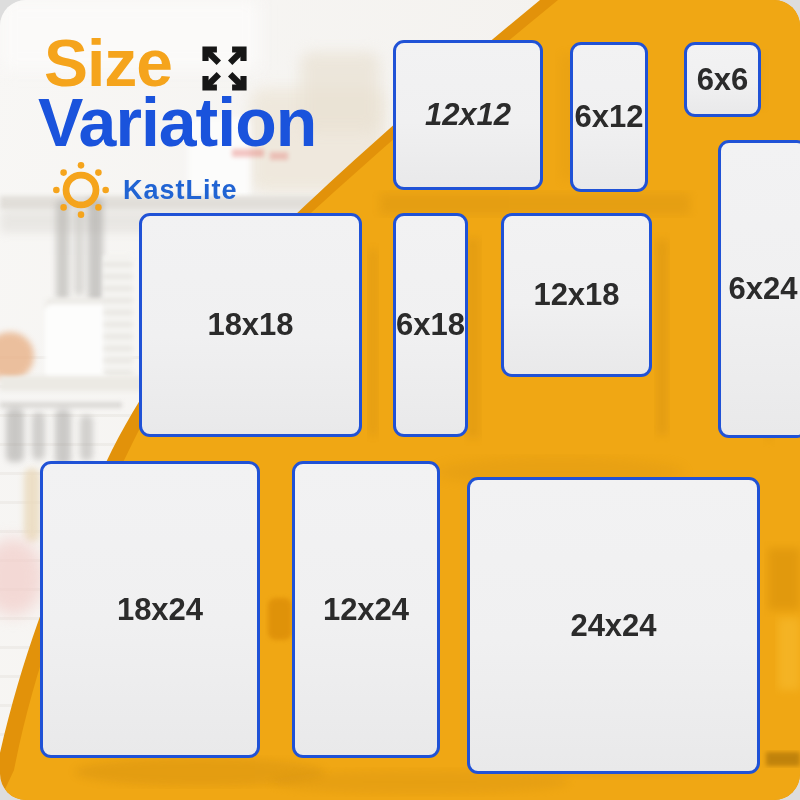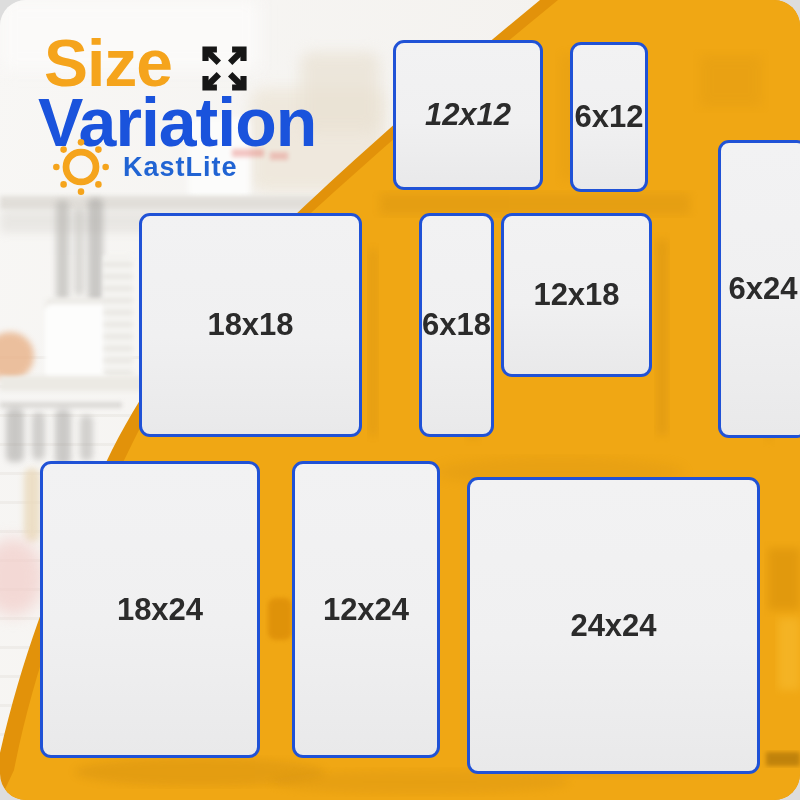--- a/index.html
+++ b/index.html
@@ -51,39 +51,39 @@
   .red-mark-2{left:270px;top:152px;width:18px;height:8px;background:#e0605a;filter:blur(2px);opacity:.3;}
   
   .swoosh{position:absolute;inset:0;z-index:1;}
   .swoosh .accent{fill:var(--bg-orange-accent);}
   .swoosh .main{fill:var(--bg-yellow);}
   
   .hdr{position:absolute;z-index:3;}
   .title-1{left:44px;top:30px;font-size:66px;line-height:1;font-weight:bold;letter-spacing:-1px;color:var(--title-orange);}
   .title-2{left:38px;top:88px;font-size:68px;line-height:1;font-weight:bold;letter-spacing:-1px;color:var(--title-blue);}
   .expand-wrap{left:196px;top:40px;width:57px;height:57px;}
-  .brand-row{left:52px;top:138px;display:flex;align-items:center;gap:13px;}
+  .brand-row{left:52px;top:161px;display:flex;align-items:center;gap:13px;}
   .brand-name{font-size:27px;font-weight:bold;letter-spacing:1px;color:var(--brand-blue);}
   
   .size-box{
     position:absolute;z-index:2;box-sizing:border-box;
     border:3.5px solid var(--box-border);border-radius:11px;
     background:linear-gradient(180deg,#f2f2f3 0%,var(--box-fill) 55%,#e9e9ea 100%);
     display:flex;align-items:center;justify-content:center;
   }
   .size-box span{
     font-size:31px;font-weight:bold;color:var(--box-text);
     white-space:nowrap;letter-spacing:0;
   }
   .sb1{left:393px;top:40px;width:150px;height:150px;font-style:italic;}
   .sb2{left:570px;top:42px;width:78px;height:150px;}
   .sb3{left:684px;top:42px;width:77px;height:75px;}
   .sb4{left:718px;top:140px;width:90px;height:298px;}
   .sb5{left:139px;top:213px;width:223px;height:224px;}
-  .sb6{left:393px;top:213px;width:75px;height:224px;margin-left:26px;}
+  .sb6{left:393px;top:213px;width:75px;height:224px;}
   .sb7{left:501px;top:213px;width:151px;height:164px;}
   .sb8{left:40px;top:461px;width:220px;height:297px;padding-left:20px;}
   .sb9{left:292px;top:461px;width:148px;height:297px;}
   .sb10{left:467px;top:460px;width:293px;height:297px;margin-top:17px;}
 </style>
 </head>
 <body>
 
 <div class="canvas">
 
@@ -181,20 +181,23 @@
     </svg>
     <span class="brand-name">KastLite</span>
   </div>
 
   <div class="size-box sb1">
     <span>12x12</span>
   </div>
   <div class="size-box sb2">
     <span>6x12</span>
   </div>
+  <div class="size-box sb3">
+    <span>6x6</span>
+  </div>
   <div class="size-box sb4">
     <span>6x24</span>
   </div>
   <div class="size-box sb5">
     <span>18x18</span>
   </div>
   <div class="size-box sb6">
     <span>6x18</span>
   </div>
   <div class="size-box sb7">

